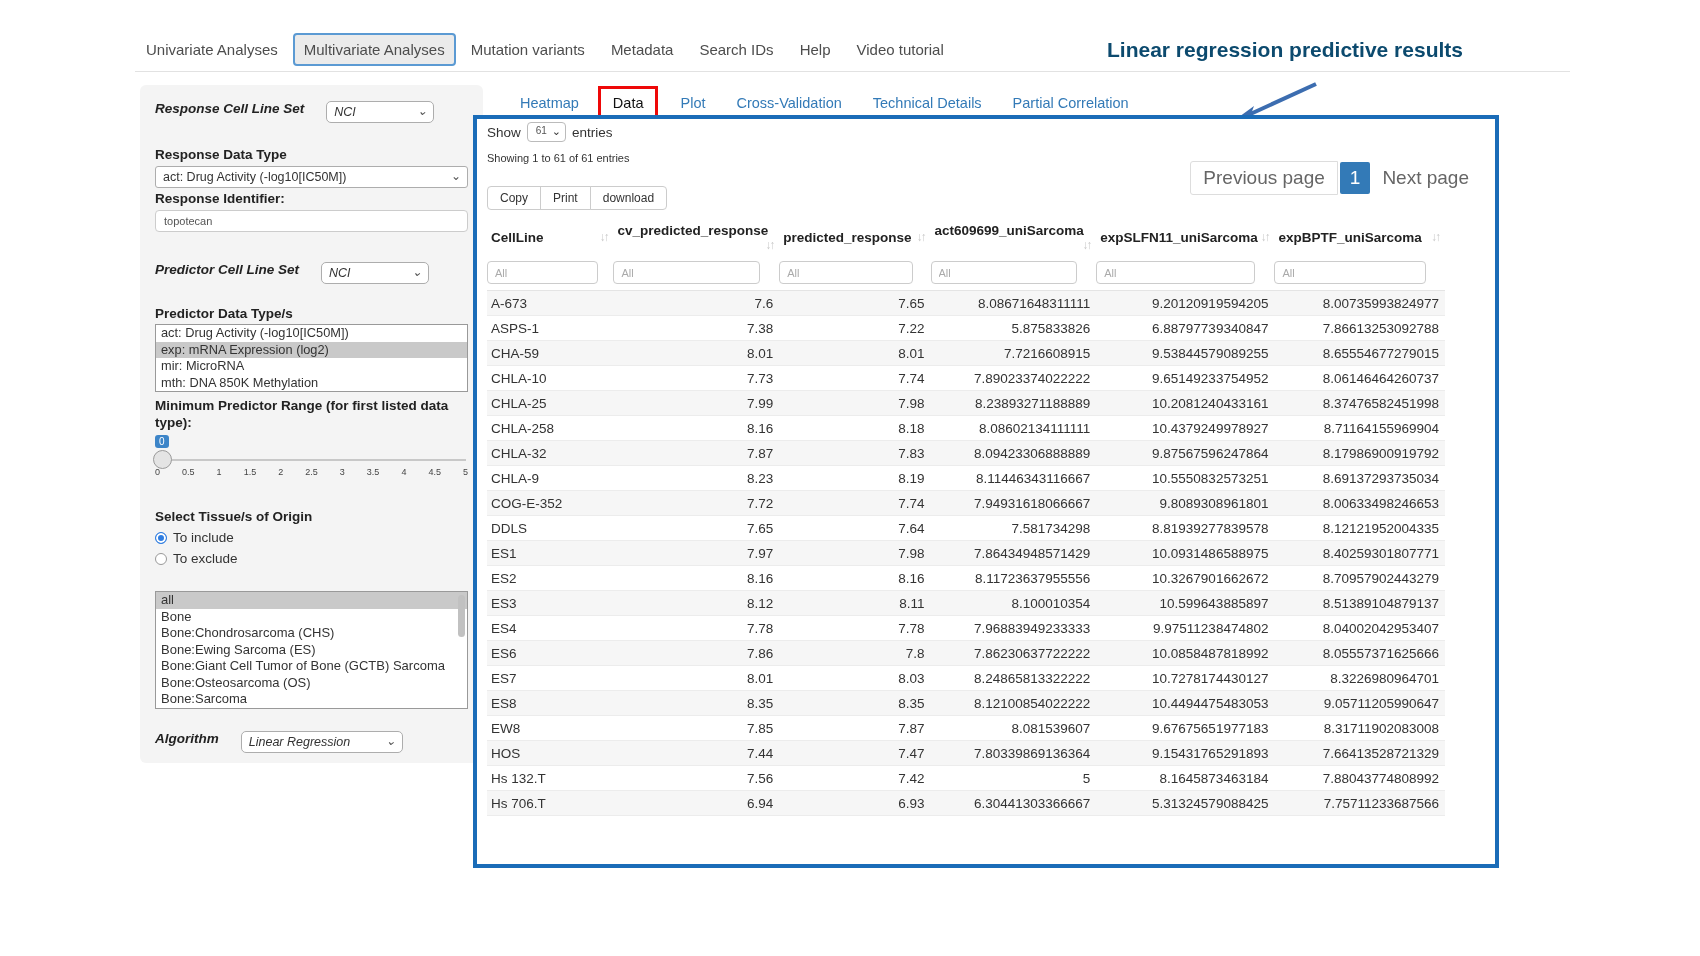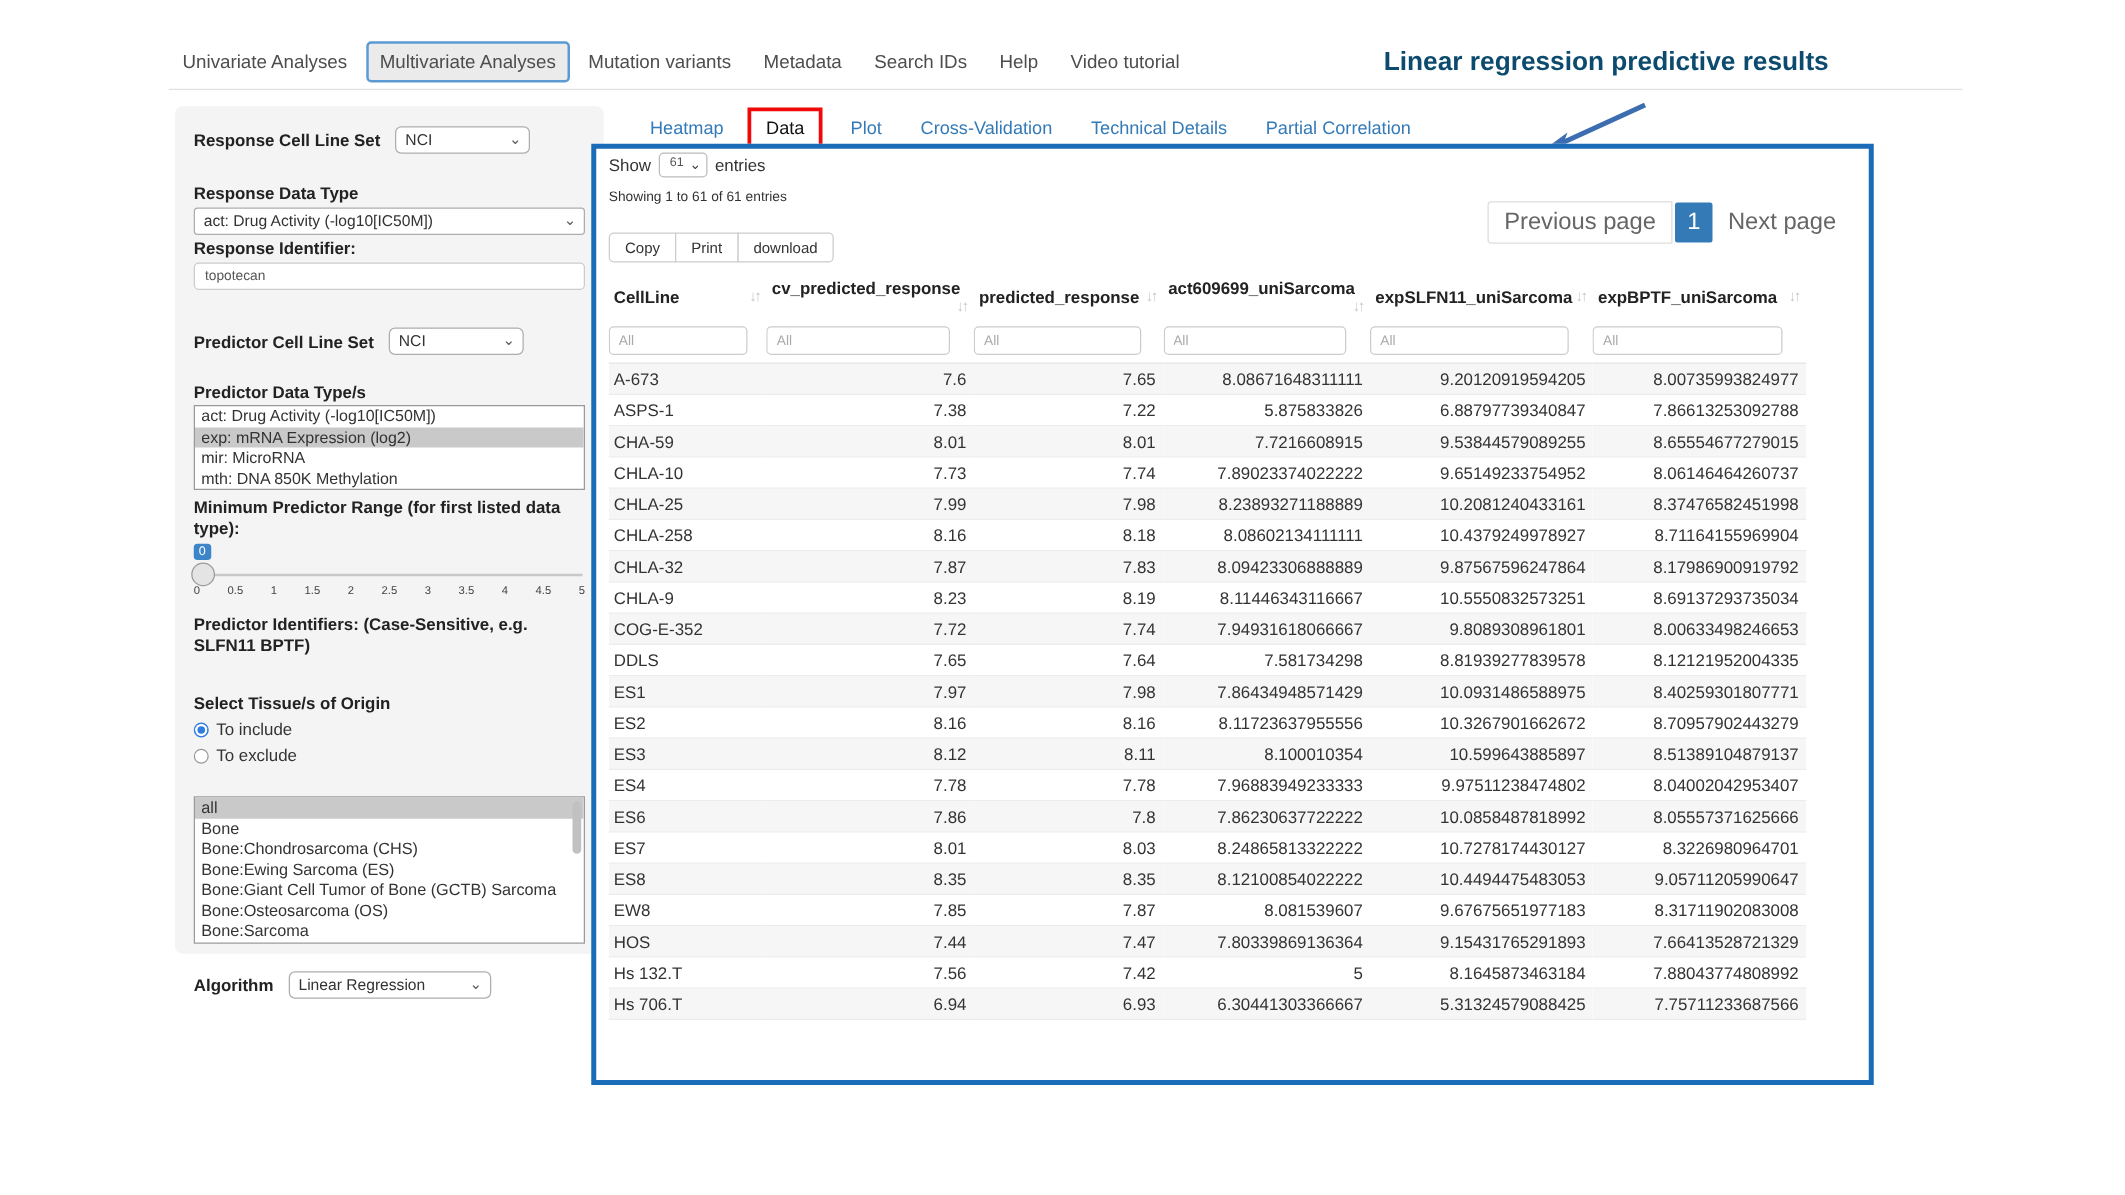--- a/index.html
+++ b/index.html
@@ -14,21 +14,21 @@
   .nav-item.active { background:#ebebeb; border:2px solid #5b9ad3; border-radius:4px; padding:6px 9px; }
 
   .annotation-title { position:absolute; left:1070px; top:38px; width:430px;
                       font-size:21px; font-weight:bold; color:#0c4a6e; text-align:center; }
   .annotation-arrow { position:absolute; left:1228px; top:80px; }
 
   
   .sidebar { position:absolute; left:140px; top:85px; width:343px; height:678px;
              background:#f4f4f4; border-radius:6px; padding:14px 15px; font-size:13.5px; }
   .lbl { font-weight:bold; font-size:13.5px; color:#222; }
-  .row-inline { display:flex; align-items:center; gap:12px; }
+  .row-inline { display:flex; align-items:flex-start; gap:22px;font-style:italic; }
   .sel { background:#fff; border:1px solid #adadad; border-radius:5px; font-size:12.5px;
          color:#333; padding:2px 22px 2px 7px; position:relative; white-space:nowrap;
          height:22px; line-height:17px; cursor:pointer; }
   .sel .chev { position:absolute; right:6px; top:1px; color:#555; font-size:12px; }
   .sel.wide { width:100%; border-radius:3px; }
   .input { background:#fff; border:1px solid #ccc; border-radius:4px; width:100%;
            height:22px; font-size:11px; color:#555; padding:3px 8px;
            font-family:"Liberation Sans", sans-serif; }
   .listbox { background:#fff; border:1px solid #999; width:100%; font-size:12.8px;
              overflow:hidden; position:relative; }
@@ -159,21 +159,20 @@
         <span>2</span>
         <span>2.5</span>
         <span>3</span>
         <span>3.5</span>
         <span>4</span>
         <span>4.5</span>
         <span>5</span>
       </div>
   </div>
 
-  <div class="lbl" style="line-height:17px;margin-top:12px;">Predictor Identifiers: (Case-Sensitive, e.g. SLFN11 BPTF)</div>
 
   <div class="lbl" style="margin-top:30px;">Select Tissue/s of Origin</div>
   <div class="radio-row">
     <span class="radio on"></span>
     <span>To include</span>
   </div>
   <div class="radio-row">
     <span class="radio"></span>
     <span>To exclude</span>
   </div>

